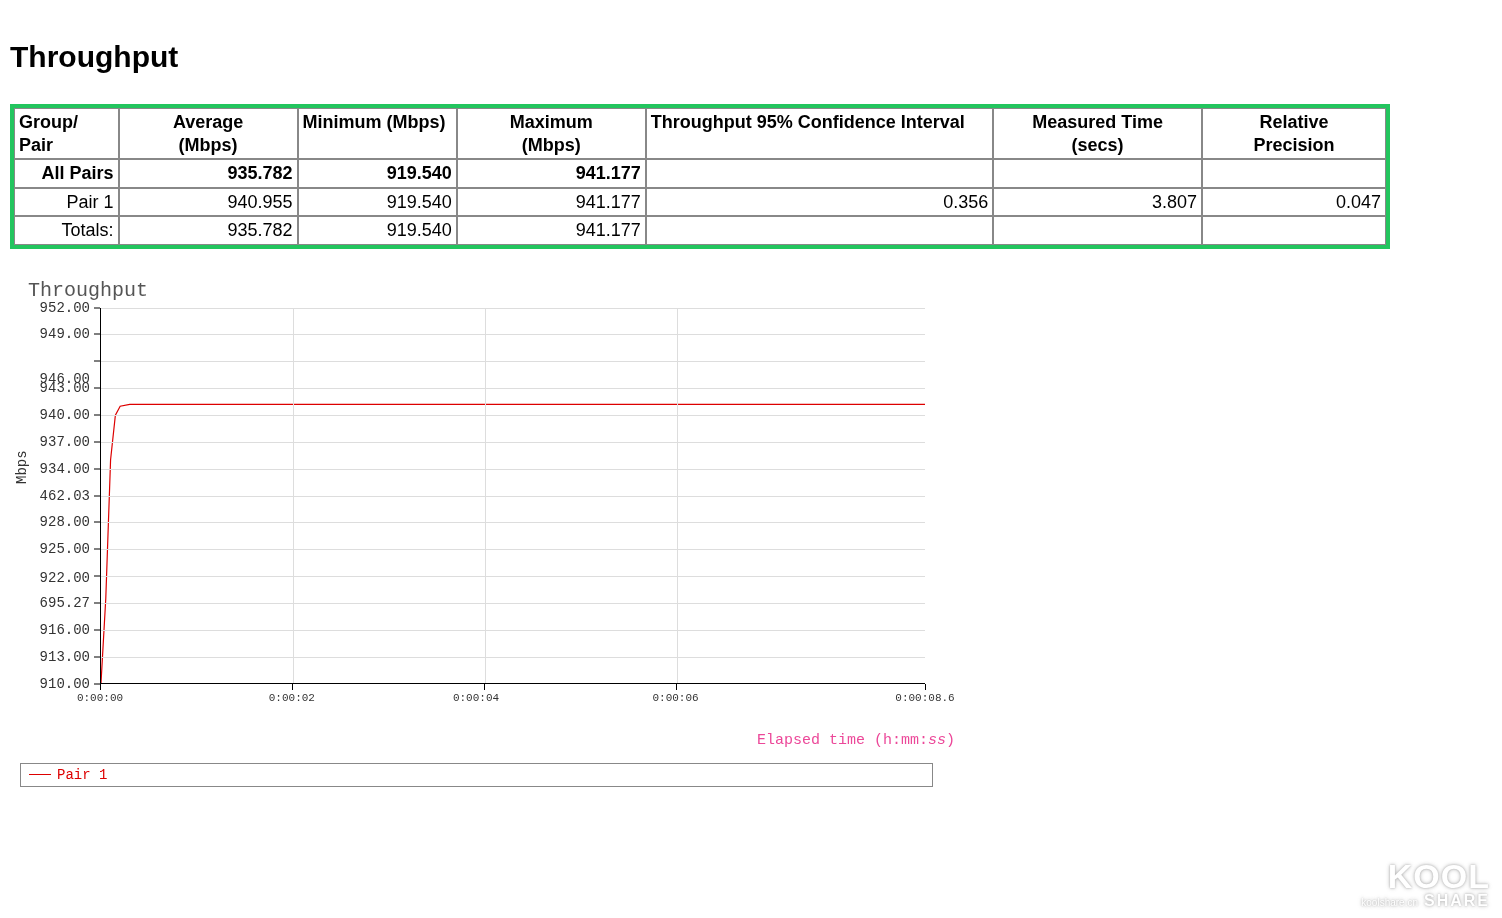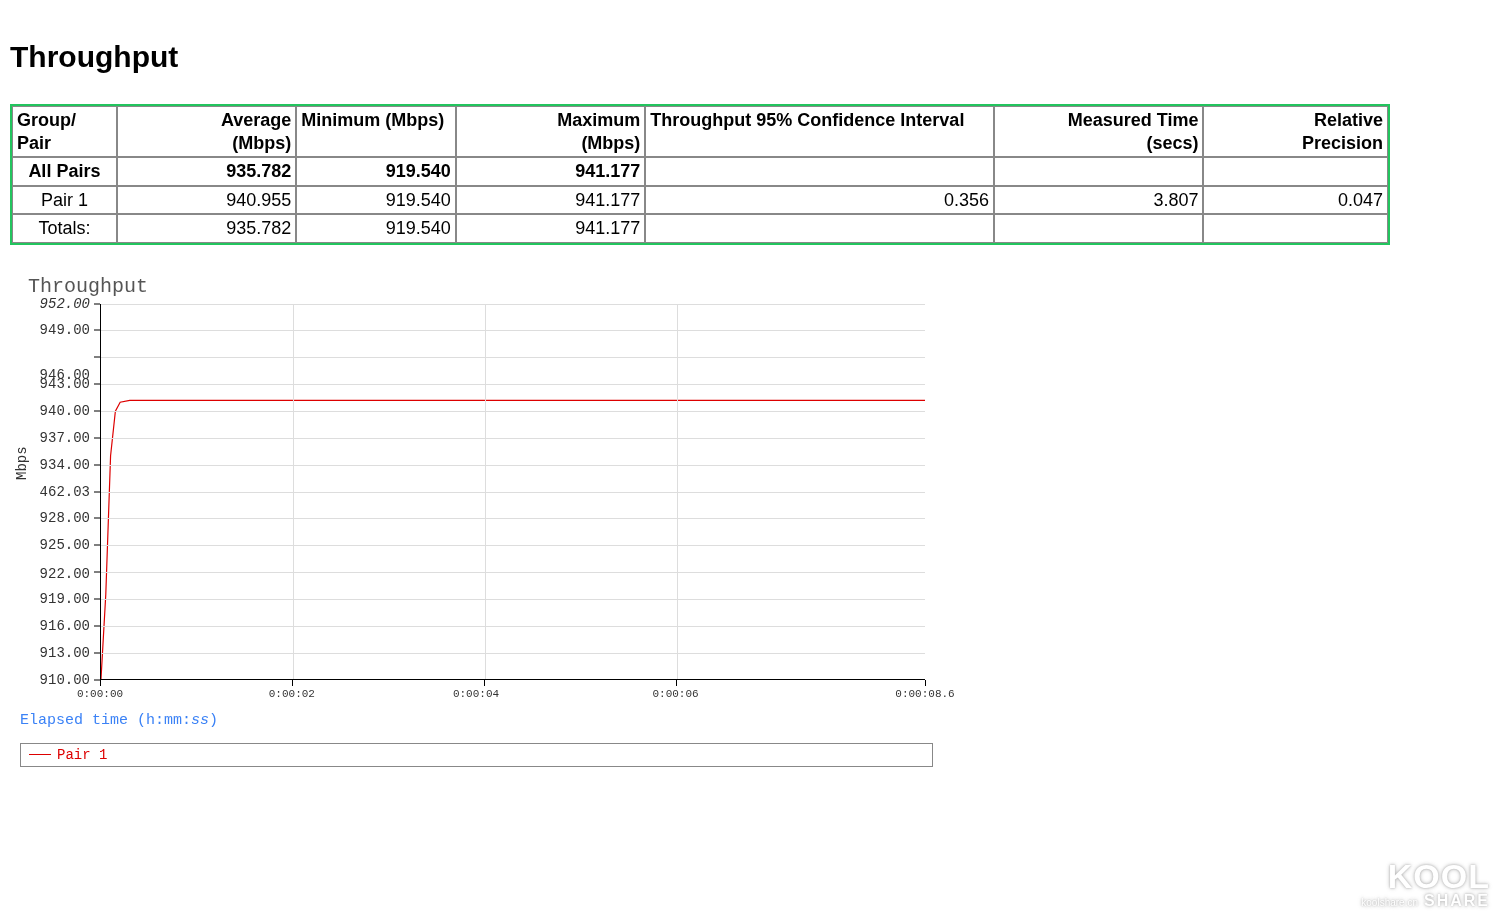--- a/index.html
+++ b/index.html
@@ -15,41 +15,40 @@
   }
   h1.title {
     font-size: 30px;
     font-weight: bold;
     margin: 30px 0 30px 0;
   }
   table.data {
     border-collapse: separate;
     border-spacing: 0;
     width: 1380px;
-    border: 2px solid #22c55e;
+    border: 4px solid #22c55e;
   }
   table.data th, table.data td {
     border: 1px solid #888;
     padding: 2px 4px;
     font-size: 18px;
     line-height: 1.25;
     vertical-align: top;
   }
   table.data th {
     font-weight: bold;
-    text-align: right;
   }
   table.data th.left {
     text-align: left;
   }
   table.data td {
     text-align: right;
   }
   table.data td.left {
-    text-align: center;
+    text-align: right;
   }
   table.data tr.bold td { font-weight: bold; }
   
   col.c1 { width: 105px; }
   col.c2 { width: 180px; }
   col.c3 { width: 160px; }
   col.c4 { width: 190px; }
   col.c5 { width: 350px; }
   col.c6 { width: 210px; }
   col.c7 { width: 185px; }
@@ -134,23 +133,23 @@
     top: 44%;
     font-family: "Courier New", monospace;
     font-size: 14px;
     color: #333;
     transform: rotate(-90deg);
     transform-origin: left top;
   }
   .xaxis-label {
     font-family: "Courier New", monospace;
     font-size: 15px;
-    color: #3b82f6;
-    text-align: left;
-    margin-top: 2px;
+    color: #ec4899;
+    text-align: right;
+    margin-top: 18px;
     font-style: normal;
   }
   .xaxis-label .italic { font-style: italic; }
   .legend-box {
     margin-top: 14px;
     border: 1px solid #888;
     width: 895px;
     padding: 3px 8px;
     font-family: "Courier New", monospace;
     font-size: 14px;
@@ -269,21 +268,21 @@
             <path d="M0.00 376.00 L4.80 290.95 L9.59 152.19 L14.39 107.43 L19.19 98.48 L28.78 96.69 L825.00 96.69" class="series-line" style="stroke: rgb(221, 0, 0);"></path>
           </svg>
       <div class="grid-h" style="top: 349.143px;"></div><div class="grid-h" style="top: 322.286px;"></div><div class="grid-h" style="top: 295.429px;"></div><div class="grid-h" style="top: 268.571px;"></div><div class="grid-h" style="top: 241.714px;"></div><div class="grid-h" style="top: 214.857px;"></div><div class="grid-h" style="top: 188px;"></div><div class="grid-h" style="top: 161.143px;"></div><div class="grid-h" style="top: 134.286px;"></div><div class="grid-h" style="top: 107.429px;"></div><div class="grid-h" style="top: 80.5714px;"></div><div class="grid-h" style="top: 53.7143px;"></div><div class="grid-h" style="top: 26.8571px;"></div><div class="grid-h" style="top: 0px;"></div><div class="grid-v" style="left: 191.86px;"></div><div class="grid-v" style="left: 383.721px;"></div><div class="grid-v" style="left: 575.581px;"></div></div>
       <div class="yaxis-label">Mbps</div>
     <div class="ytick" style="top: 380px;">910.00</div>
         <div class="ytick-mark" style="top: 380px;"></div>
         <div class="ytick" style="top: 353.143px;">913.00</div>
         <div class="ytick-mark" style="top: 353.143px;"></div>
         <div class="ytick" style="top: 326.286px;">916.00</div>
         <div class="ytick-mark" style="top: 326.286px;"></div>
-        <div class="ytick" style="top: 299.429px;">919.00</div>
+        <div class="ytick" style="top: 299.429px;">695.27</div>
         <div class="ytick-mark" style="top: 299.429px;"></div>
         <div class="ytick" style="top: 274px;">922.00</div>
         <div class="ytick-mark" style="top: 272.571px;"></div>
         <div class="ytick" style="top: 245.714px;">925.00</div>
         <div class="ytick-mark" style="top: 245.714px;"></div>
         <div class="ytick" style="top: 218.857px;">928.00</div>
         <div class="ytick-mark" style="top: 218.857px;"></div>
         <div class="ytick" style="top: 192px;">462.03</div>
         <div class="ytick-mark" style="top: 192px;"></div>
         <div class="ytick" style="top: 165.143px;">934.00</div>
@@ -291,21 +290,21 @@
         <div class="ytick" style="top: 138.286px;">937.00</div>
         <div class="ytick-mark" style="top: 138.286px;"></div>
         <div class="ytick" style="top: 111.429px;">940.00</div>
         <div class="ytick-mark" style="top: 111.429px;"></div>
         <div class="ytick" style="top: 84.5714px;">943.00</div>
         <div class="ytick-mark" style="top: 84.5714px;"></div>
         <div class="ytick" style="top: 75px;">946.00</div>
         <div class="ytick-mark" style="top: 57.7143px;"></div>
         <div class="ytick" style="top: 30.8571px;">949.00</div>
         <div class="ytick-mark" style="top: 30.8571px;"></div>
-        <div class="ytick" style="top: 4px; font-style: italic;">952.00</div>
+        <div class="ytick" style="top: 4px;">952.00</div>
         <div class="ytick-mark" style="top: 4px;"></div>
         <div class="xtick" style="left: 80px;">0:00:00</div>
         <div class="xtick-mark" style="left: 80px;"></div>
         <div class="xtick" style="left: 271.86px;">0:00:02</div>
         <div class="xtick-mark" style="left: 271.86px;"></div>
         <div class="xtick" style="left: 456px;">0:00:04</div>
         <div class="xtick-mark" style="left: 463.721px;"></div>
         <div class="xtick" style="left: 655.581px;">0:00:06</div>
         <div class="xtick-mark" style="left: 655.581px;"></div>
         <div class="xtick" style="left: 905px;">0:00:08.6</div>

